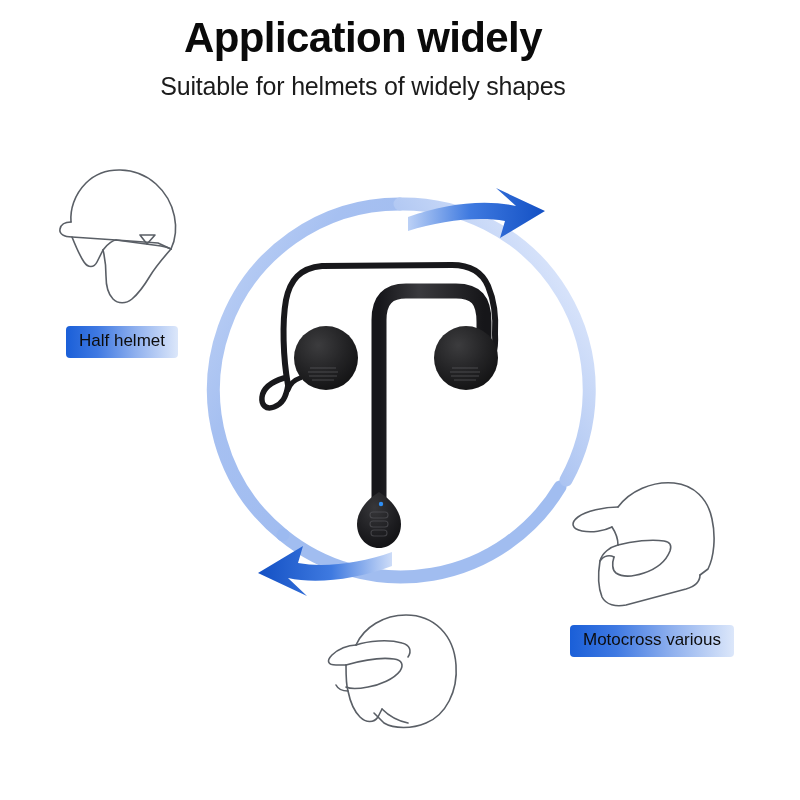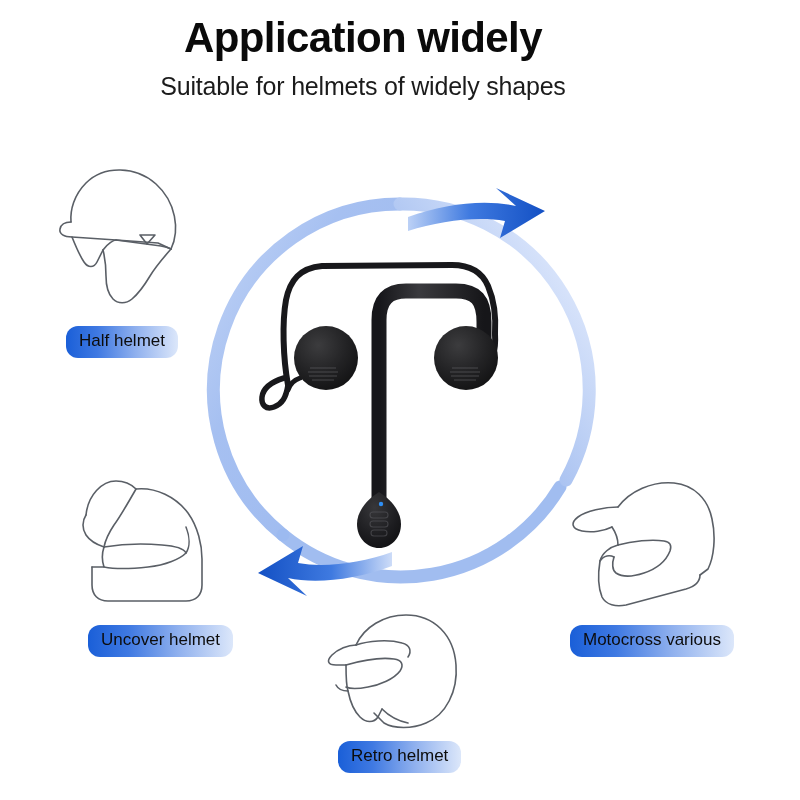--- a/index.html
+++ b/index.html
@@ -61,21 +61,21 @@
   
   .node {
     position: absolute;
   }
   .node-art {
     display: block;
   }
   .pill {
     display: inline-block;
     padding: 6px 13px 7px 13px;
-    border-radius: 12px;
+    border-radius: 4px;
     font-size: 17px;
     line-height: 1.1;
     color: #0c0c0c;
     white-space: nowrap;
     background: linear-gradient(to right, #1a5fd8 0%, #3f79e2 28%, #8fb0ee 62%, #dce7fa 100%);
   }
   .pill-wrap {
     position: absolute;
   }
 
@@ -256,51 +256,20 @@
         <path d="M 58 80 L 103 86 C 109 87 113 89 113 89"></path>
         <path d="M 82 75 L 97 75 L 89 84 Z"></path>
       </g>
     </svg>
     <div class="pill-wrap">
       <span class="pill">Half helmet</span>
     </div>
   </div>
 
 
-  <div class="node" id="node-uncover">
-    <svg class="node-art" width="160" height="160" viewBox="0 0 160 160">
-      <g fill="none" stroke="#5a5f66" stroke-width="1.6" stroke-linejoin="round" stroke-linecap="round">
-        <path d="M 14 52
-                 C 16 32 30 18 44 18
-                 C 54 18 60 22 64 26
-                 C 84 24 104 34 116 50
-                 C 126 64 130 82 130 96
-                 L 130 122
-                 C 130 132 124 138 114 138
-                 L 36 138
-                 C 26 138 20 132 20 122
-                 L 20 104"></path>
-        <path d="M 14 52 C 10 58 10 66 14 72
-                 C 18 78 26 82 32 84"></path>
-        <path d="M 32 84 C 30 90 30 98 32 104
-                 C 26 104 20 104 20 104"></path>
-        <path d="M 64 26
-                 C 56 40 48 54 42 62
-                 C 38 68 34 74 32 84"></path>
-        <path d="M 32 84 C 44 82 68 80 90 82
-                 C 104 83 112 86 114 90
-                 C 108 96 94 102 76 104
-                 C 58 106 42 106 32 104"></path>
-        <path d="M 114 90 C 118 84 118 74 114 64"></path>
-      </g>
-    </svg>
-    <div class="pill-wrap">
-      <span class="pill">Uncover helmet</span>
-    </div>
-  </div>
 
   <div class="node" id="node-motocross">
     <svg class="node-art" width="170" height="160" viewBox="0 0 170 160">
       <g fill="none" stroke="#5a5f66" stroke-width="1.6" stroke-linejoin="round" stroke-linecap="round">
         <path d="M 58 44
                  C 70 28 92 18 114 20
                  C 134 22 148 36 152 56
                  C 156 74 154 94 148 106
                  L 140 112"></path>
         <path d="M 58 44
@@ -347,18 +316,15 @@
                  C 46 86 38 86 34 84"></path>
         <path d="M 44 42 C 56 38 76 36 90 40
                  C 98 42 100 48 96 54"></path>
         <path d="M 36 88
                  C 38 98 42 108 48 114
                  C 54 120 62 120 66 114
                  L 70 106"></path>
         <path d="M 70 106 C 76 112 86 118 96 120"></path>
       </g>
     </svg>
-    <div class="pill-wrap">
-      <span class="pill">Retro helmet</span>
-    </div>
   </div>
 
 </div>
 
 </body></html>

